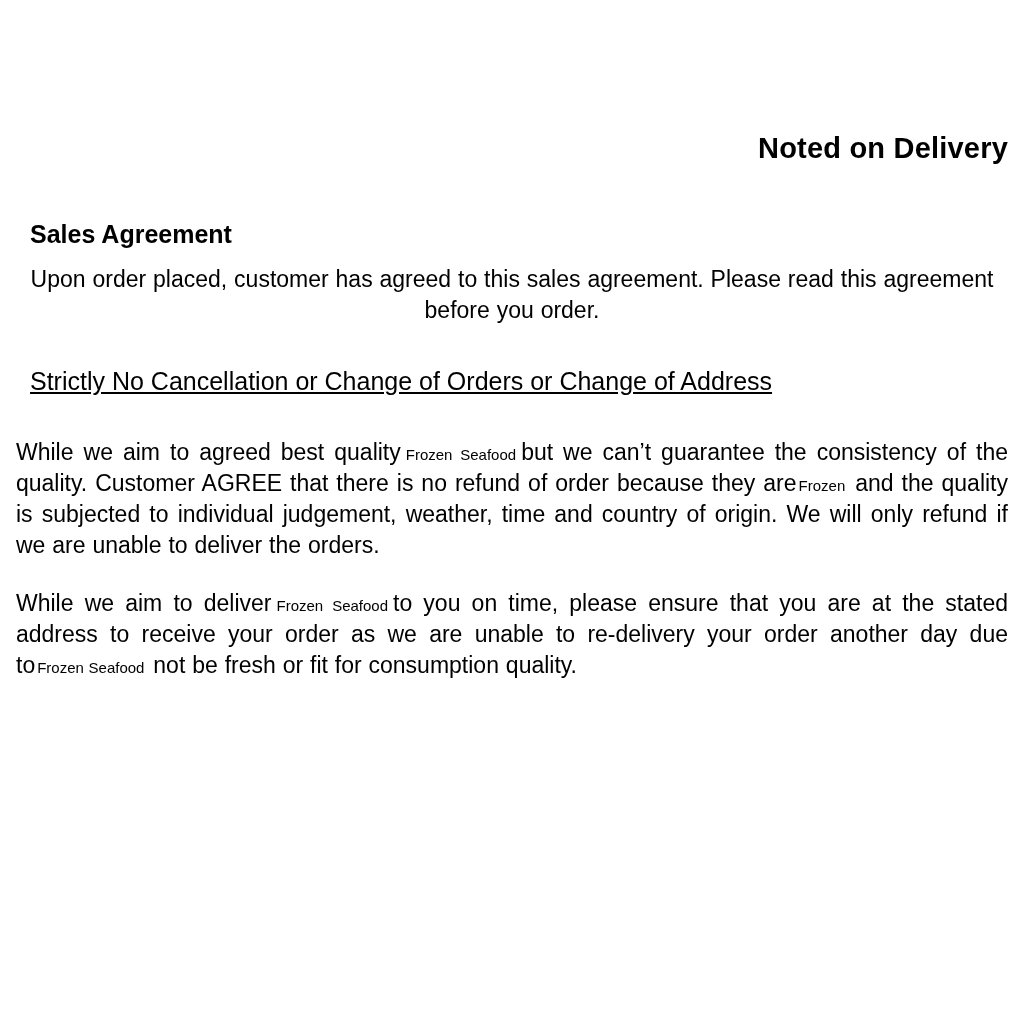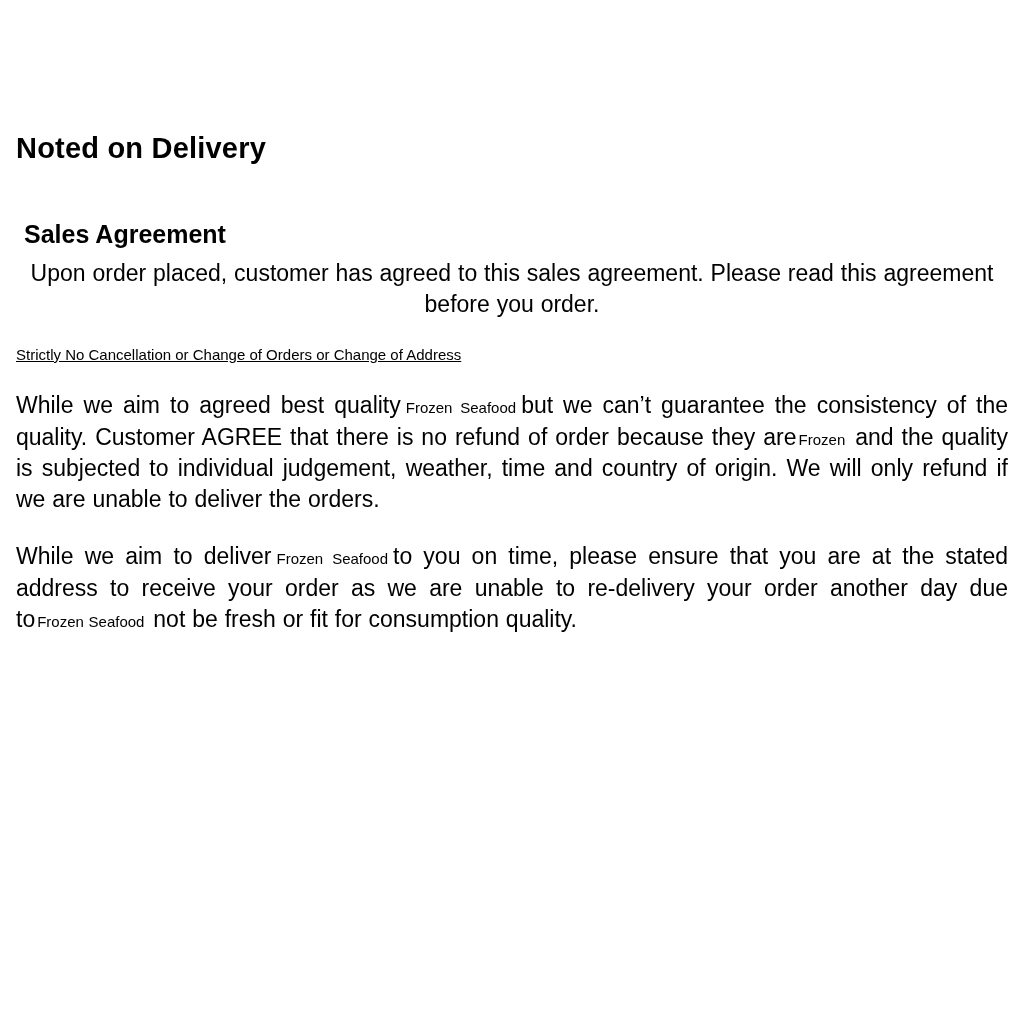--- a/index.html
+++ b/index.html
@@ -15,44 +15,44 @@
     overflow: hidden;
   }
   .page {
     position: relative;
     width: 1024px;
     height: 1024px;
     box-sizing: border-box;
     padding: 0 16px;
   }
   .doc-title {
-    text-align: left;
+    text-align: right;
     font-size: 29px;
     font-weight: bold;
     letter-spacing: 0.2px;
     margin: 0;
     padding-top: 132px;
   }
   .section {
     margin-top: 0;
   }
   .section-heading {
     font-size: 25px;
     font-weight: bold;
-    margin: 8px;
+    margin: 14px;
     line-height: 1.22;
   }
   .section-heading.first {
     margin-top: 54px;
   }
   .section-heading-underlined {
-    font-size: 15px;
+    font-size: 25px;
     font-weight: normal;
     text-decoration: underline;
-    margin: 0;
+    margin: 14px;
     line-height: 1.22;
   }
   .body-text {
     font-size: 23px;
     line-height: 1.36;
     margin: 0;
     text-align: justify;
     text-justify: inter-word;
     word-spacing: 0.5px;
   }

